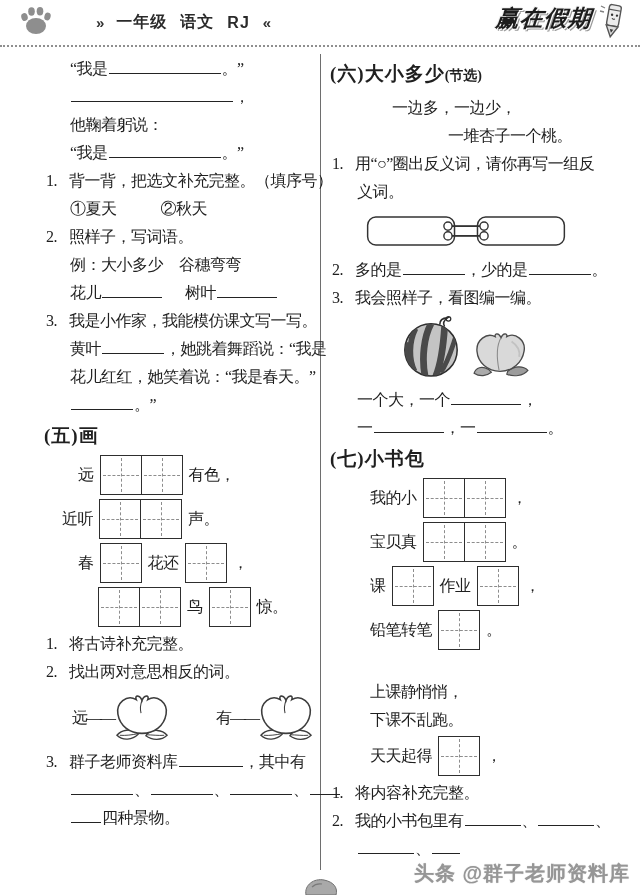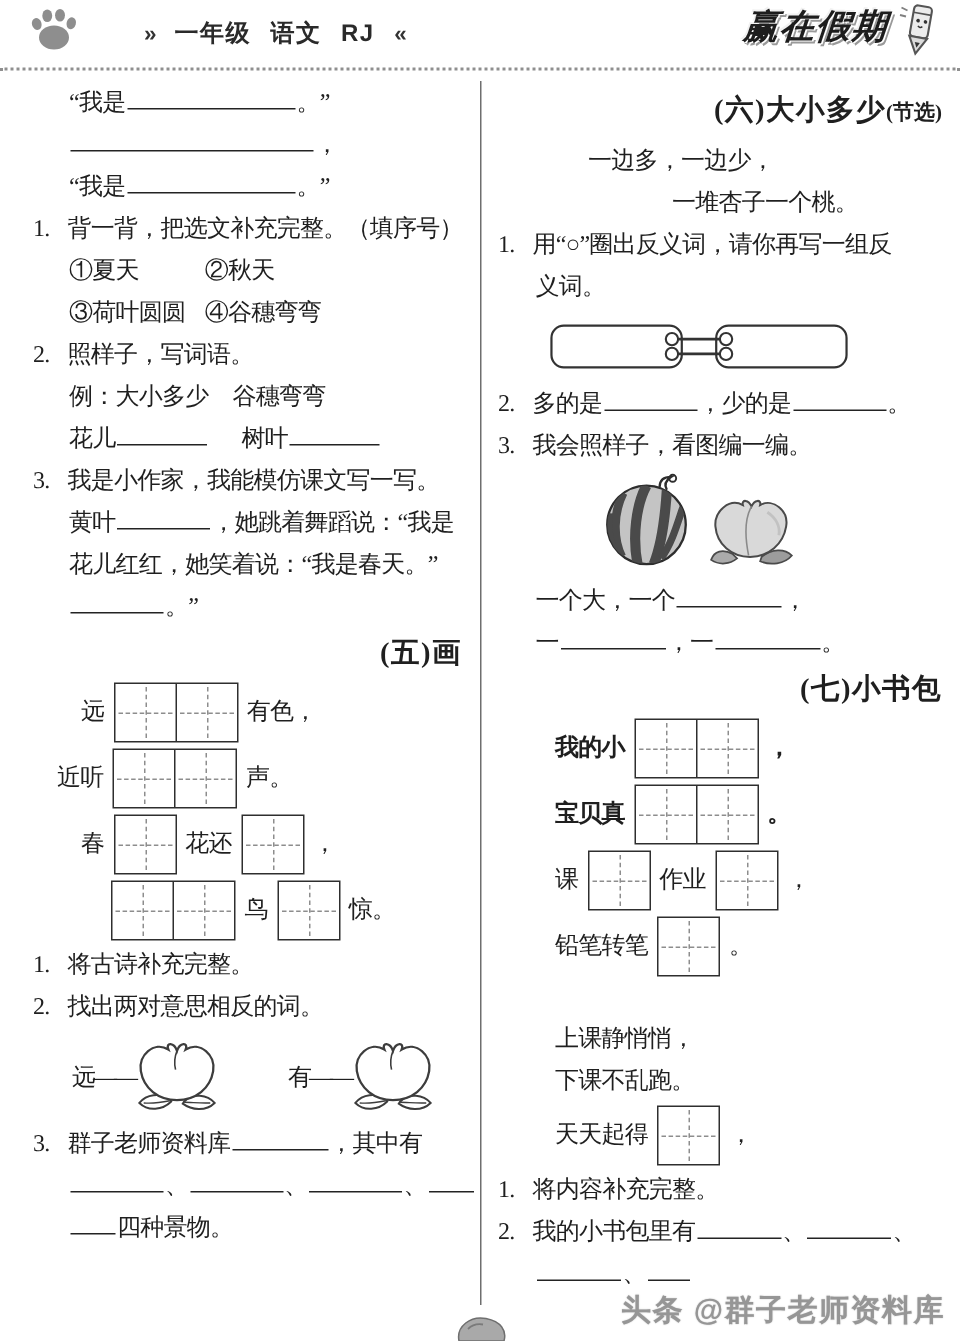--- a/index.html
+++ b/index.html
@@ -24,33 +24,33 @@
   .logo-text{
     font-family:"Liberation Sans","DejaVu Sans",sans-serif;
     font-size:23px;font-weight:900;font-style:italic;color:#1d1d1d;letter-spacing:1px;
     transform:skewX(-5deg);
     text-shadow:1px 1px 0 #ffffff,2px 2px 0 #9a9a9a,-1px -1px 0 #f1f1f1;
     padding:2px 4px;
   }
   
   .divider{position:absolute;left:320px;top:54px;width:1.4px;height:816px;background:#6e6e6e;}
   .col{position:absolute;top:56px;box-sizing:border-box;}
-  .col-left{left:20px;width:288px;}
+  .col-left{left:44px;width:288px;}
   .col-right{left:330px;width:298px;}
   
   .line{
     position:relative;font-size:16px;line-height:26px;min-height:26px;
     letter-spacing:-0.5px;white-space:nowrap;margin-bottom:2px;
   }
   .qnum{display:inline-block;width:25px;padding-left:2px;box-sizing:border-box;}
   .txt{color:#1f1f1f;}
   .blank{display:inline-block;height:15px;border-bottom:1.4px solid #232323;margin:0 1px;vertical-align:baseline;}
   .gap{display:inline-block;height:1px;}
   .sec-title{
-    text-align:right;font-size:19px;font-weight:700;letter-spacing:1px;
+    text-align:left;font-size:19px;font-weight:700;letter-spacing:1px;
     line-height:30px;min-height:30px;margin:3px 0 4px;white-space:nowrap;
   }
   .title-note{font-size:14px;font-weight:700;letter-spacing:0;}
   
   .grid-line{display:flex;align-items:center;margin:3px 0 4px;white-space:nowrap;}
   .grid-line .txt{flex:none;}
   .tzge{display:inline-flex;flex:none;border:1.6px solid #2e2e2e;background:#fff;margin:0 6px;}
   .cell{width:40px;height:38px;position:relative;border-right:1.3px solid #2e2e2e;box-sizing:content-box;}
   .cell:last-child{border-right:none;}
   .cell::before{content:"";position:absolute;left:50%;top:2px;bottom:2px;width:0;border-left:1px dashed #8d8d8d;}
@@ -110,24 +110,24 @@
         </svg>
       </span>
     </span>
   </div>
 
   <div class="divider"></div>
 
   <div class="col col-left" id="col-left">
       <div class="line" style="padding-left: 26px;"><span class="txt">“我是</span><span class="blank" style="width: 112px;"></span><span class="txt">。”</span></div>
       <div class="line" style="padding-left: 26px;"><span class="blank" style="width: 162px;"></span><span class="txt">，</span></div>
+      <div class="line" style="padding-left: 26px;"><span class="txt">他鞠着躬说：</span></div>
       <div class="line" style="padding-left: 26px;"><span class="txt">“我是</span><span class="blank" style="width: 112px;"></span><span class="txt">。”</span></div>
       <div class="line"><span class="qnum">1.</span><span class="txt">背一背，把选文补充完整。（填序号）</span></div>
       <div class="line" style="padding-left: 26px;"><span class="txt">①夏天</span><span class="gap" style="width: 44px;"></span><span class="txt">②秋天</span></div>
-      <div class="line" style="padding-left: 26px;"><span class="txt">③荷叶圆圆</span><span class="gap" style="width: 13px;"></span><span class="txt">④谷穗弯弯</span></div>
       <div class="line"><span class="qnum">2.</span><span class="txt">照样子，写词语。</span></div>
       <div class="line" style="padding-left: 26px;"><span class="txt">例：大小多少</span><span class="gap" style="width: 16px;"></span><span class="txt">谷穗弯弯</span></div>
       <div class="line" style="padding-left: 26px;"><span class="txt">花儿</span><span class="blank" style="width: 60px;"></span><span class="gap" style="width: 22px;"></span><span class="txt">树叶</span><span class="blank" style="width: 60px;"></span></div>
       <div class="line"><span class="qnum">3.</span><span class="txt">我是小作家，我能模仿课文写一写。</span></div>
       <div class="line" style="padding-left: 26px;"><span class="txt">黄叶</span><span class="blank" style="width: 62px;"></span><span class="txt">，她跳着舞蹈说：“我是</span></div>
       <div class="line" style="padding-left: 26px;"><span class="txt">花儿红红，她笑着说：“我是春天。”</span></div>
       <div class="line" style="padding-left: 26px;"><span class="blank" style="width: 62px;"></span><span class="txt">。”</span></div>
       <div class="sec-title"><span>(五)画</span></div>
       <div class="line grid-line" style="padding-left: 34px;">
         <span class="txt">远</span>
@@ -237,29 +237,29 @@
             <path d="M16 42 C9 38 3 40 1 46 C7 50 14 49 19 45 Z" fill="#ababab" stroke="#4a4a4a" stroke-width="1.2"></path>
             <path d="M36 44 C43 38 52 38 57 43 C52 49 42 50 35 47 Z" fill="#9c9c9c" stroke="#4a4a4a" stroke-width="1.2"></path>
             <path d="M29 9 C31 4 36 4 35 8 C44 3 55 12 53 23 C51 35 41 44 28 44 C15 44 5 35 4 23 C3 12 14 3 23 8 C22 4 27 4 29 9 Z" fill="#d9d9d9" stroke="#4a4a4a" stroke-width="1.4"></path>
             <path d="M29 9 C25 16 24 28 27 43" fill="none" stroke="#8a8a8a" stroke-width="1.1"></path>
             <path d="M40 13 C46 17 49 23 48 29" fill="none" stroke="#c2c2c2" stroke-width="2"></path>
           </svg></span>
       </div>
       <div class="line" style="padding-left: 27px;"><span class="txt">一个大，一个</span><span class="blank" style="width: 70px;"></span><span class="txt">，</span></div>
       <div class="line" style="padding-left: 27px;"><span class="txt">一</span><span class="blank" style="width: 70px;"></span><span class="txt">，一</span><span class="blank" style="width: 70px;"></span><span class="txt">。</span></div>
       <div class="sec-title"><span>(七)小书包</span></div>
-      <div class="line grid-line" style="padding-left: 40px; font-weight: bold;">
+      <div class="line grid-line" style="padding-left: 40px;">
         <span class="txt">我的小</span>
         <span class="tzge">
           <span class="cell"></span>
           <span class="cell"></span>
         </span>
         <span class="txt">，</span>
       </div>
-      <div class="line grid-line" style="padding-left: 40px; font-weight: bold;">
+      <div class="line grid-line" style="padding-left: 40px;">
         <span class="txt">宝贝真</span>
         <span class="tzge">
           <span class="cell"></span>
           <span class="cell"></span>
         </span>
         <span class="txt">。</span>
       </div>
       <div class="line grid-line" style="padding-left: 40px;">
         <span class="txt">课</span>
         <span class="tzge">

